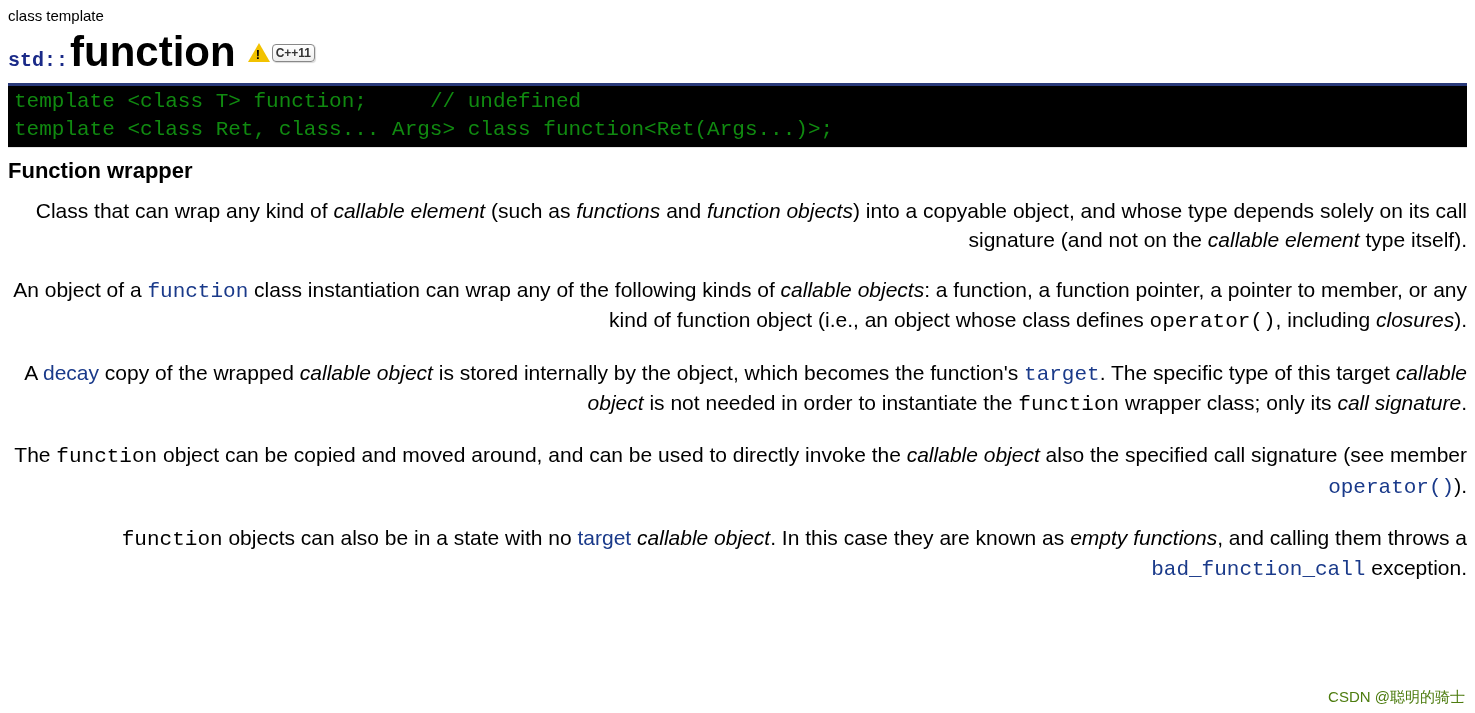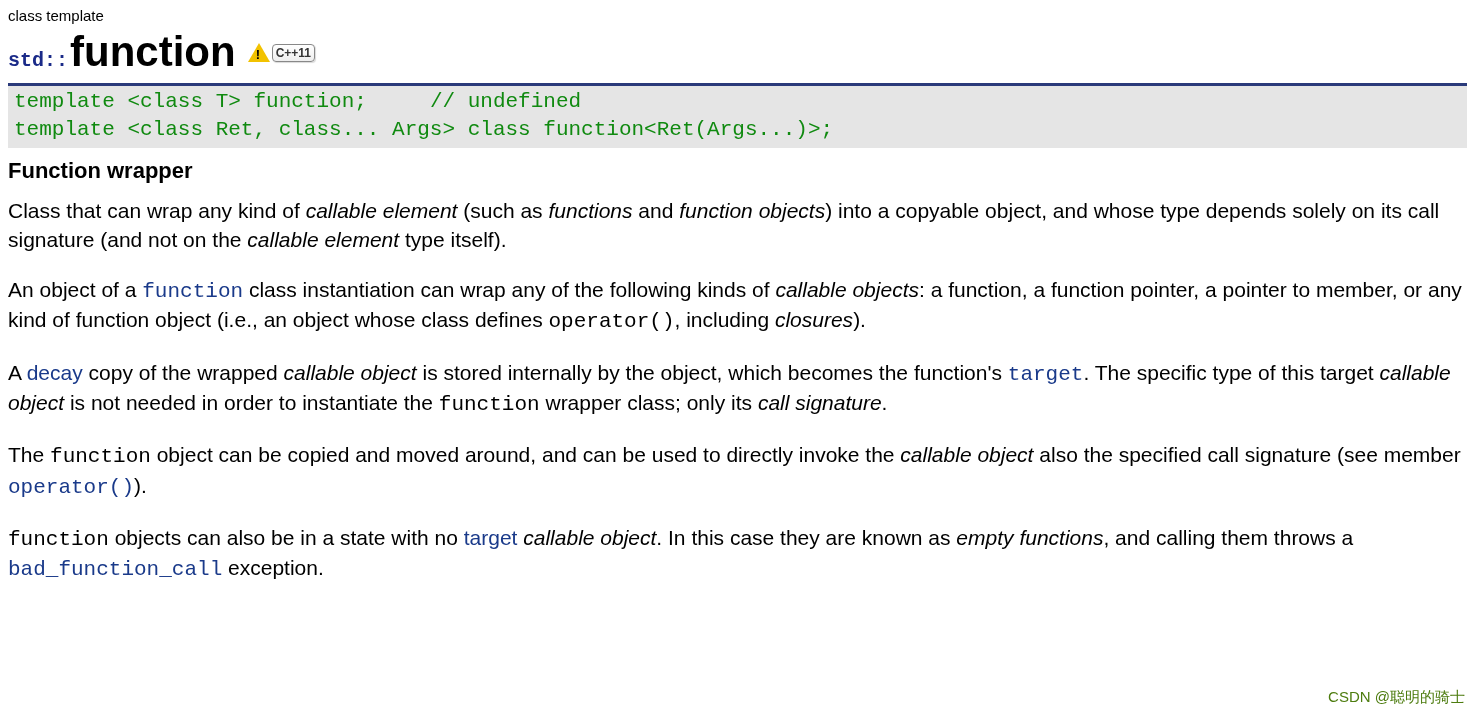--- a/index.html
+++ b/index.html
@@ -71,35 +71,35 @@
     background: linear-gradient(#fff, #eee);
     color: #333;
     box-shadow: 1px 1px 1px rgba(0,0,0,0.15);
   }
   .header-file {
     font-family: "Courier New", monospace;
     font-size: 21px;
     color: #333;
   }
   .decl {
-    background: #e5e5e5;
+    background: #000000;
     border-bottom: 1px solid #e5e5e5;
     padding: 2px 6px 2px 6px;
     font-family: "Courier New", monospace;
     font-size: 21px;
     color: #108a10;
     white-space: pre;
     overflow-x: auto;
   }
   .section-h {
     font-weight: bold;
     font-size: 22px;
     margin: 8px 0 12px 0;
   }
-  p { margin: 0 0 22px 0; }
+  p { margin: 0 0 22px 0; text-align: right; }
   p.last { margin-bottom: 4px; }
   .mono { font-family: "Courier New", monospace; font-size: 21px; }
   .link { color: #1a3a8a; }
   em, .it { font-style: italic; }
   .watermark {
     position: fixed;
     right: 10px;
     bottom: 6px;
     font-size: 15px;
     color: #4d7c0f;

